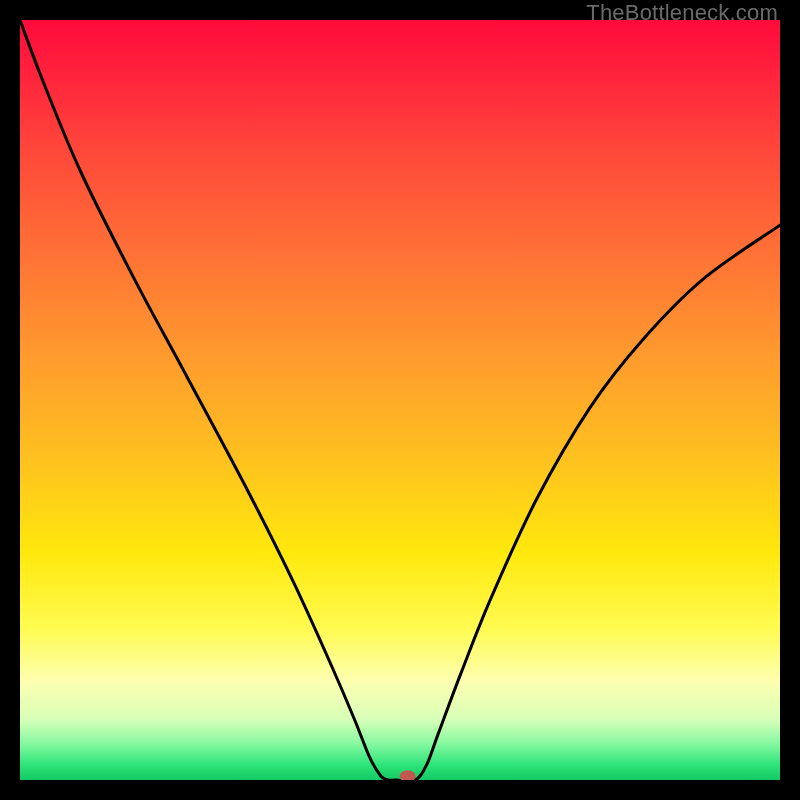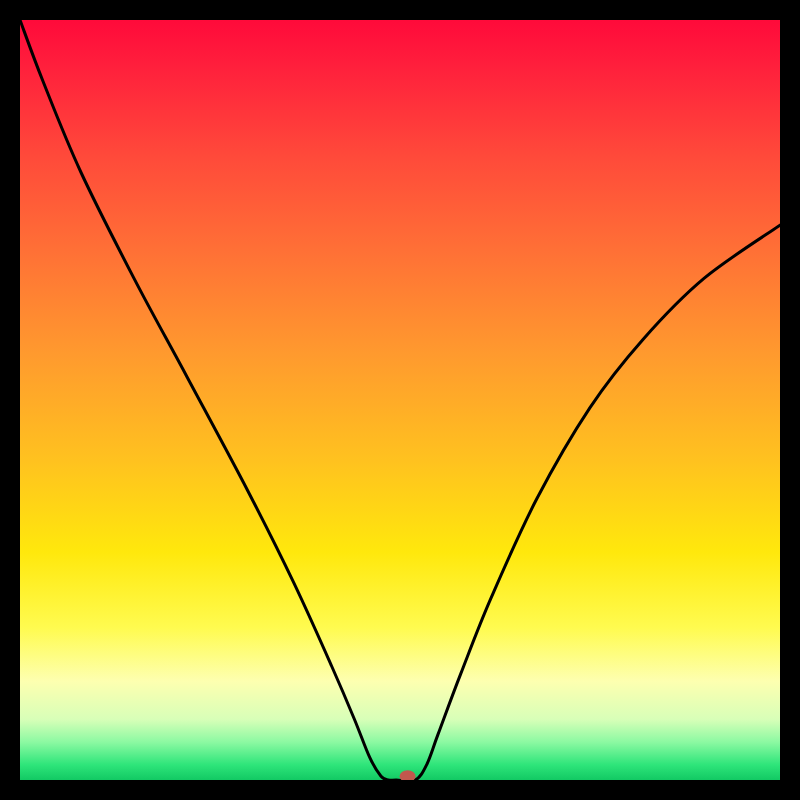--- a/index.html
+++ b/index.html
@@ -74,13 +74,14 @@
 <body>
 
 <div class="frame">
   <div class="plot-area"></div>
 
   <svg class="curve-svg" viewBox="0 0 760 760" preserveAspectRatio="none">
     <path class="curve-path" d="M 0.0 0.0 C 3.8 10.1, 12.7 35.5, 22.8 60.8 C 32.9 86.1, 45.6 119.1, 60.8 152.0 C 76.0 184.9, 96.3 224.2, 114.0 258.4 C 131.7 292.6, 148.2 321.7, 167.2 357.2 C 186.2 392.7, 210.3 437.0, 228.0 471.2 C 245.7 505.4, 259.7 533.3, 273.6 562.4 C 287.5 591.5, 301.5 623.2, 311.6 646.0 C 321.7 668.8, 328.1 684.0, 334.4 699.2 C 340.7 714.4, 345.2 727.7, 349.6 737.2 C 354.0 746.7, 357.8 752.4, 361.0 756.2 C 364.2 760.0, 366.1 759.4, 368.6 760.0 C 371.1 760.6, 371.8 760.0, 376.2 760.0 C 380.6 760.0, 390.1 762.5, 395.2 760.0 C 400.3 757.5, 402.8 752.4, 406.6 744.8 C 410.4 737.2, 412.3 729.6, 418.0 714.4 C 423.7 699.2, 431.9 676.4, 440.8 653.6 C 449.7 630.8, 458.5 606.7, 471.2 577.6 C 483.9 548.5, 500.3 510.5, 516.8 478.8 C 533.3 447.1, 552.3 414.2, 570.0 387.6 C 587.7 361.0, 604.2 340.7, 623.2 319.2 C 642.2 297.7, 661.2 277.4, 684.0 258.4 C 706.8 239.4, 747.3 214.1, 760.0 205.2"></path>
     <ellipse class="marker" cx="387.6" cy="756.2" rx="8" ry="6"></ellipse>
   </svg>
 
+  <div class="watermark">TheBottleneck.com</div>
 </div>
 
 </body></html>

